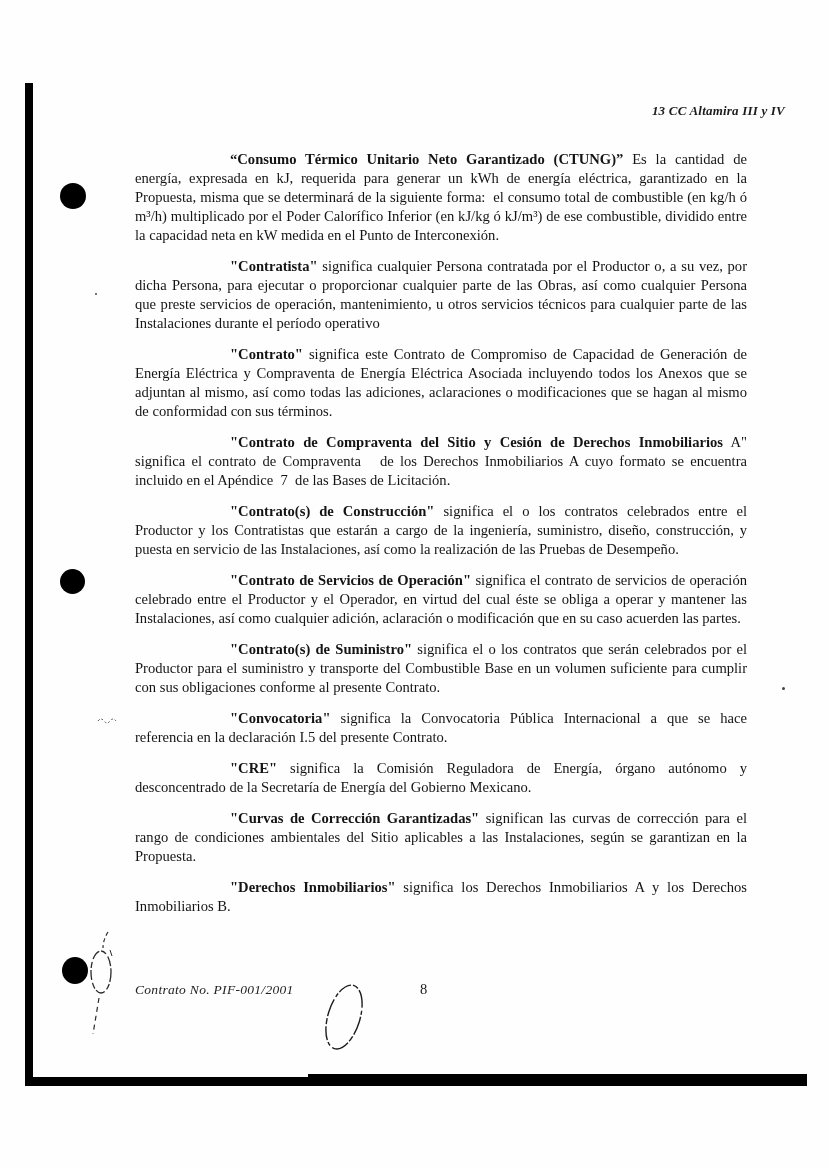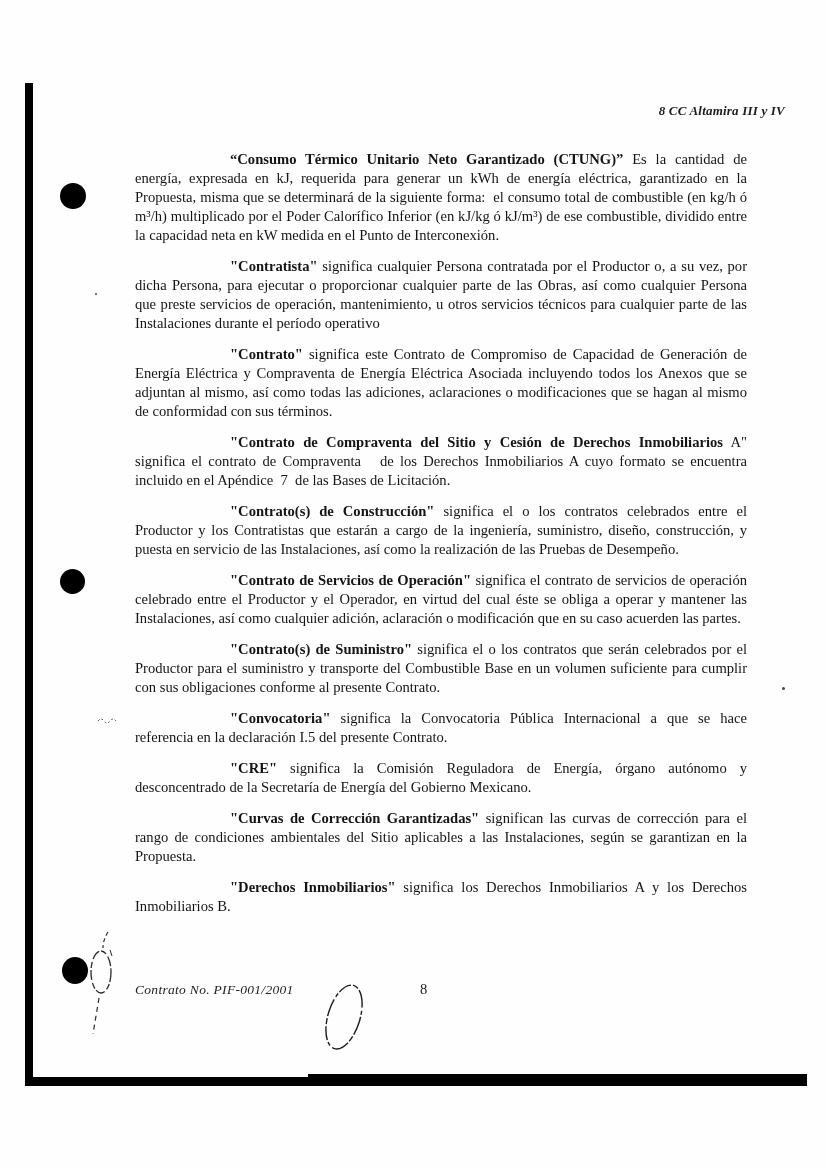--- a/index.html
+++ b/index.html
@@ -74,21 +74,21 @@
 <div class="scan-page">
 
   <div class="frame-left"></div>
   <div class="frame-bottom"></div>
   <div class="frame-bottom-upper"></div>
 
   <div class="punch punch-1"></div>
   <div class="punch punch-2"></div>
   <div class="punch punch-3"></div>
 
-  <div class="doc-header">8 CC Altamira III y IV</div>
+  <div class="doc-header">13 CC Altamira III y IV</div>
 
   <div class="doc-body">
     <p><b>“Consumo Térmico Unitario Neto Garantizado (CTUNG)”</b><span> Es la cantidad de energía, expresada en kJ, requerida para generar un kWh de energía eléctrica, garantizado en la Propuesta, misma que se determinará de la siguiente forma:&nbsp; el consumo total de combustible (en kg/h ó m³/h) multiplicado por el Poder Calorífico Inferior (en kJ/kg ó kJ/m³) de ese combustible, dividido entre la capacidad neta en kW medida en el Punto de Interconexión.</span></p>
     <p><b>"Contratista"</b><span> significa cualquier Persona contratada por el Productor o, a su vez, por dicha Persona, para ejecutar o proporcionar cualquier parte de las Obras, así como cualquier Persona que preste servicios de operación, mantenimiento, u otros servicios técnicos para cualquier parte de las Instalaciones durante el período operativo</span></p>
     <p><b>"Contrato"</b><span> significa este Contrato de Compromiso de Capacidad de Generación de Energía Eléctrica y Compraventa de Energía Eléctrica Asociada incluyendo todos los Anexos que se adjuntan al mismo, así como todas las adiciones, aclaraciones o modificaciones que se hagan al mismo de conformidad con sus términos.</span></p>
     <p><b>"Contrato de Compraventa del Sitio y Cesión de Derechos Inmobiliarios</b><span> A" significa el contrato de Compraventa &nbsp;&nbsp;de los Derechos Inmobiliarios A cuyo formato se encuentra incluido en el Apéndice&nbsp; 7&nbsp; de las Bases de Licitación.</span></p>
     <p><b>"Contrato(s) de Construcción"</b><span> significa el o los contratos celebrados entre el Productor y los Contratistas que estarán a cargo de la ingeniería, suministro, diseño, construcción, y puesta en servicio de las Instalaciones, así como la realización de las Pruebas de Desempeño.</span></p>
     <p><b>"Contrato de Servicios de Operación"</b><span> significa el contrato de servicios de operación celebrado entre el Productor y el Operador, en virtud del cual éste se obliga a operar y mantener las Instalaciones, así como cualquier adición, aclaración o modificación que en su caso acuerden las partes.</span></p>
     <p><b>"Contrato(s) de Suministro"</b><span> significa el o los contratos que serán celebrados por el Productor para el suministro y transporte del Combustible Base en un volumen suficiente para cumplir con sus obligaciones conforme al presente Contrato.</span></p>
     <p><b>"Convocatoria"</b><span> significa la Convocatoria Pública Internacional a que se hace referencia en la declaración I.5 del presente Contrato.</span></p>

